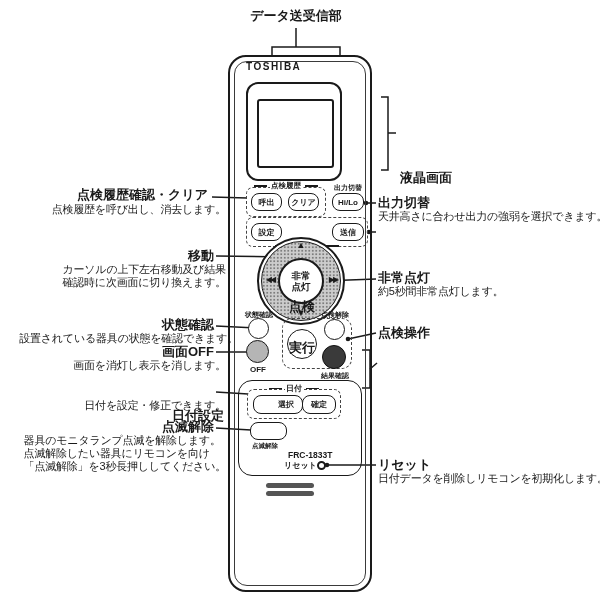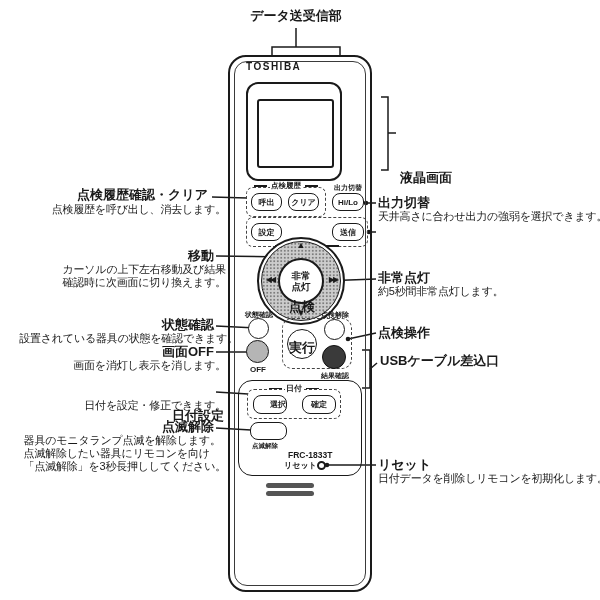--- a/index.html
+++ b/index.html
@@ -110,21 +110,21 @@
   </div>
   <div class="abs circ" style="left:324px;top:319px;width:21px;height:21px;"></div>
   <div class="abs circ" style="left:322px;top:345px;width:24px;height:24px;background:#3a3a3a;border-color:#111;"></div>
   <div class="abs tinylabel" style="left:314px;top:371px;width:42px;">結果確認</div>
 
   <div class="abs" style="left:238px;top:380px;width:124px;height:96px;border:1.5px solid #1a1a1a;border-radius:14px;box-sizing:border-box;"></div>
   <div class="abs dashbox" style="left:247px;top:389px;width:94px;height:30px;"></div>
   <div class="abs dash-label" style="left:247px;top:383px;width:94px;font-size:8px;">
       <span>日付</span>
     </div>
-  <div class="abs rbtn" style="left:253px;top:395px;width:34px;height:19px;padding-left:16px;">選択</div>
+  <div class="abs rbtn" style="left:253px;top:395px;width:50px;height:19px;padding-left:16px;">選択</div>
   <div class="abs rbtn" style="left:302px;top:395px;width:34px;height:19px;">確定</div>
 
   <div class="abs rbtn" style="left:250px;top:422px;width:37px;height:18px;"></div>
   <div class="abs tinylabel" style="left:242px;top:442px;width:46px;font-size:6.5px;">点滅解除</div>
 
   <div class="abs" style="left:288px;top:450px;width:64px;font-size:8.5px;font-weight:bold;white-space:nowrap;">FRC-1833T</div>
   <div class="abs" style="left:284px;top:460px;width:36px;font-size:8px;font-weight:bold;white-space:nowrap;">リセット</div>
   <div class="abs circ" style="left:317px;top:461px;width:9px;height:9px;border-width:2px;"></div>
 
   <div class="abs" style="left:266px;top:483px;width:48px;height:5px;background:#555;border-radius:3px;"></div>
@@ -185,20 +185,19 @@
 
   <div class="abs" style="left:378px;top:271px;">
     <div class="ann-title">非常点灯</div>
     <div class="ann-desc">約5秒間非常点灯します。</div>
   </div>
 
   <div class="abs" style="left:378px;top:326px;">
     <div class="ann-title">点検操作</div>
   </div>
 
-  <div class="abs ann-title" style="left:380px;top:354px;">USBケーブル差込口</div>
 
   <div class="abs" style="left:378px;top:458px;">
     <div class="ann-title">リセット</div>
     <div class="ann-desc">日付データを削除しリモコンを初期化します。</div>
   </div>
 
 </div>
 
 </body></html>

